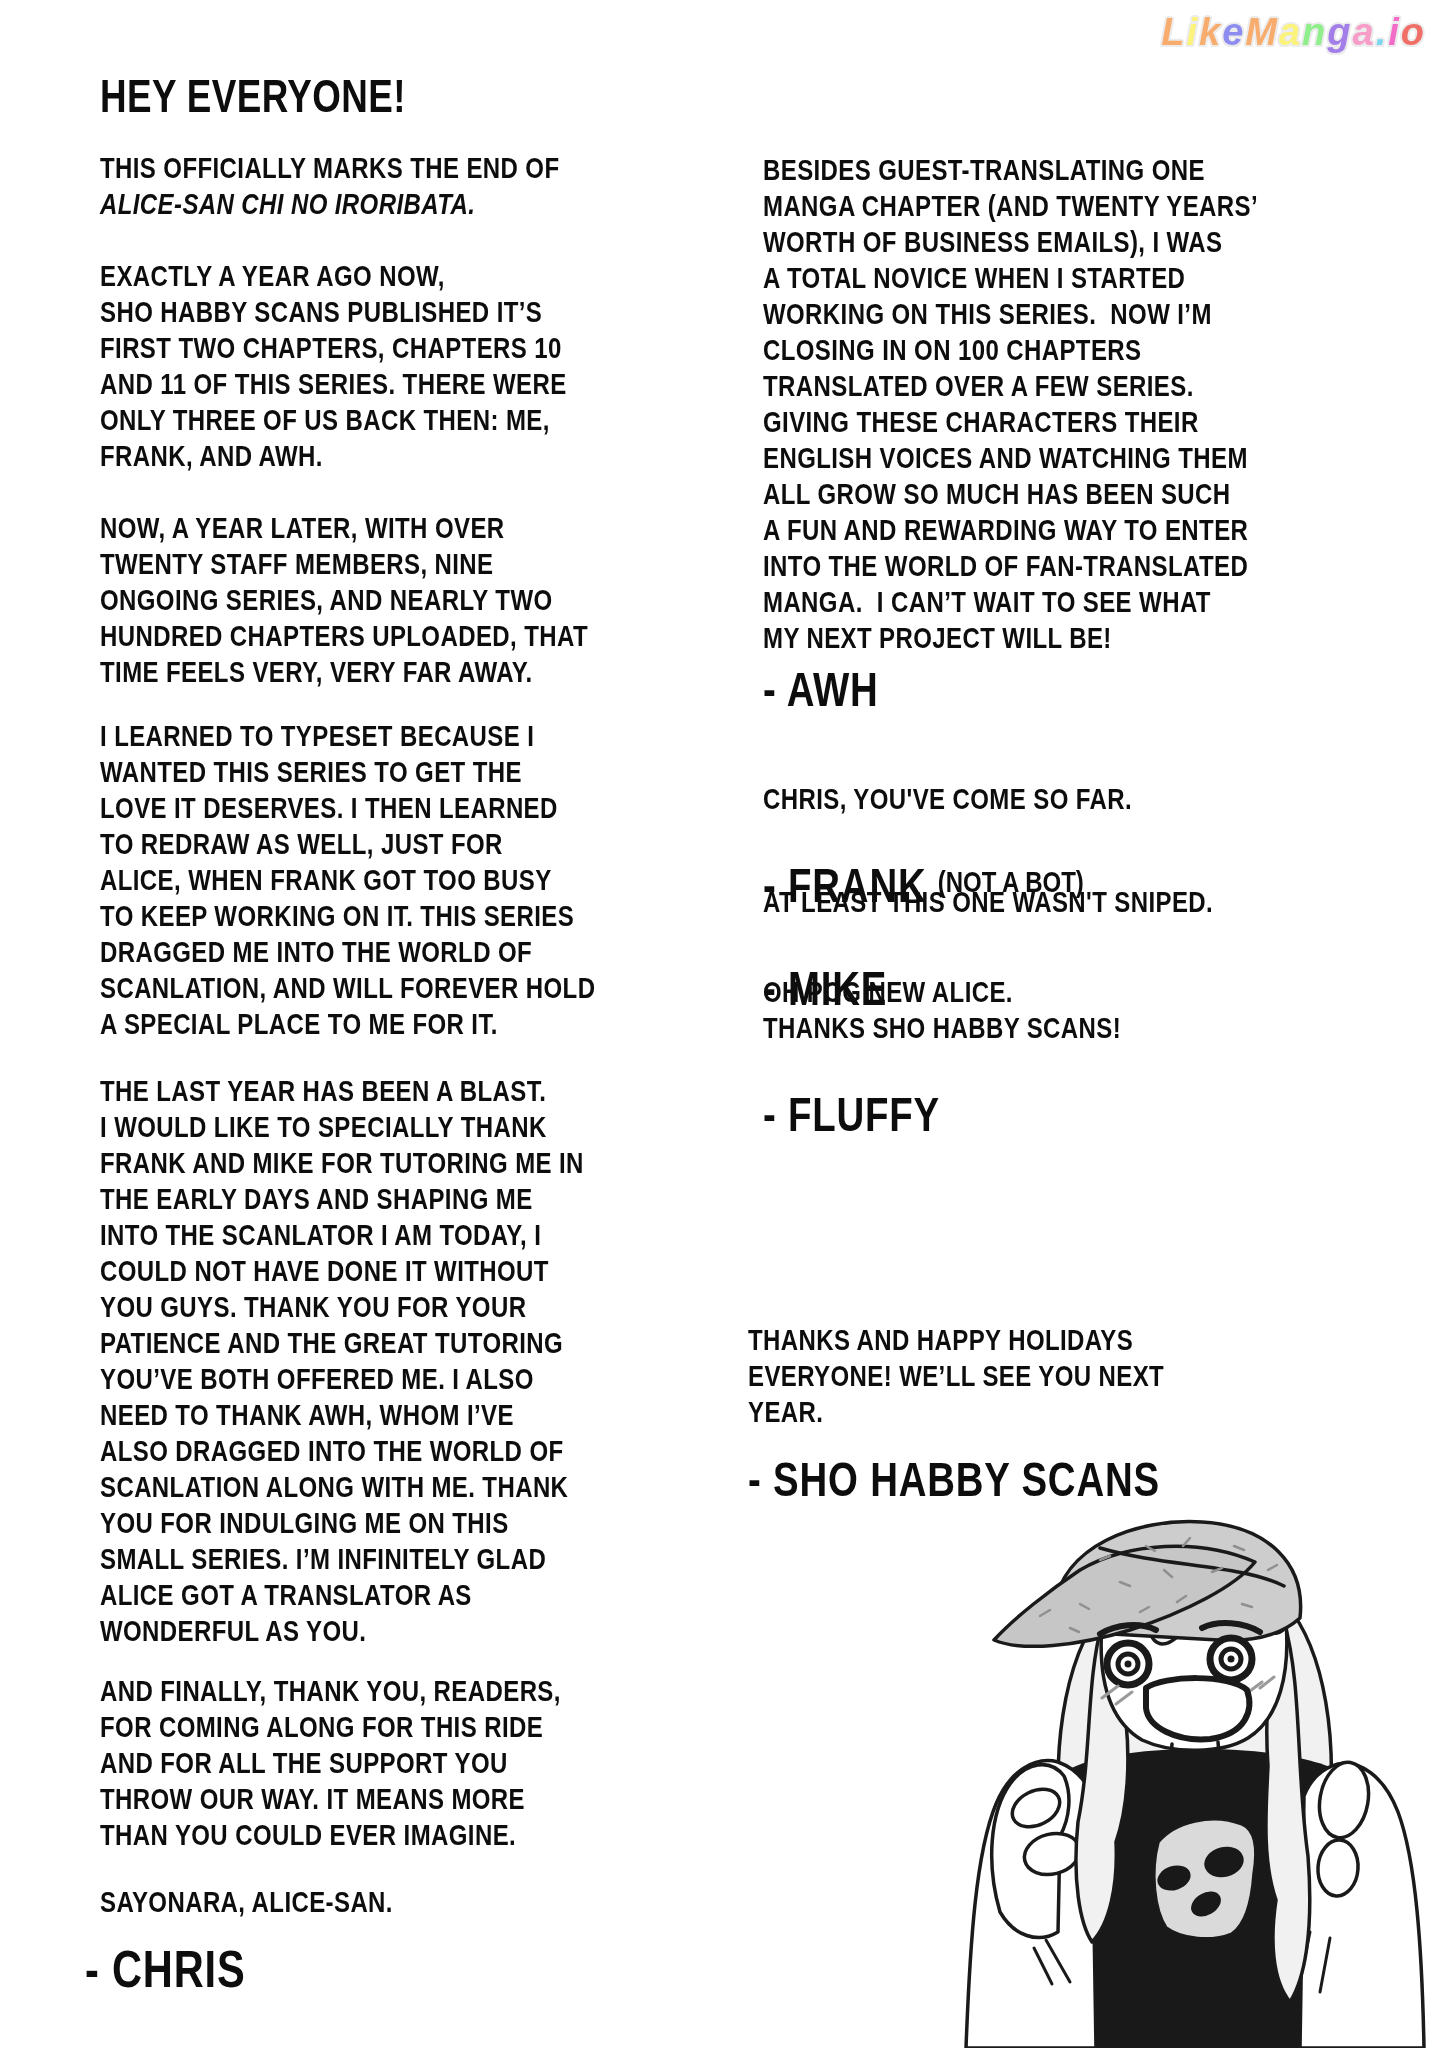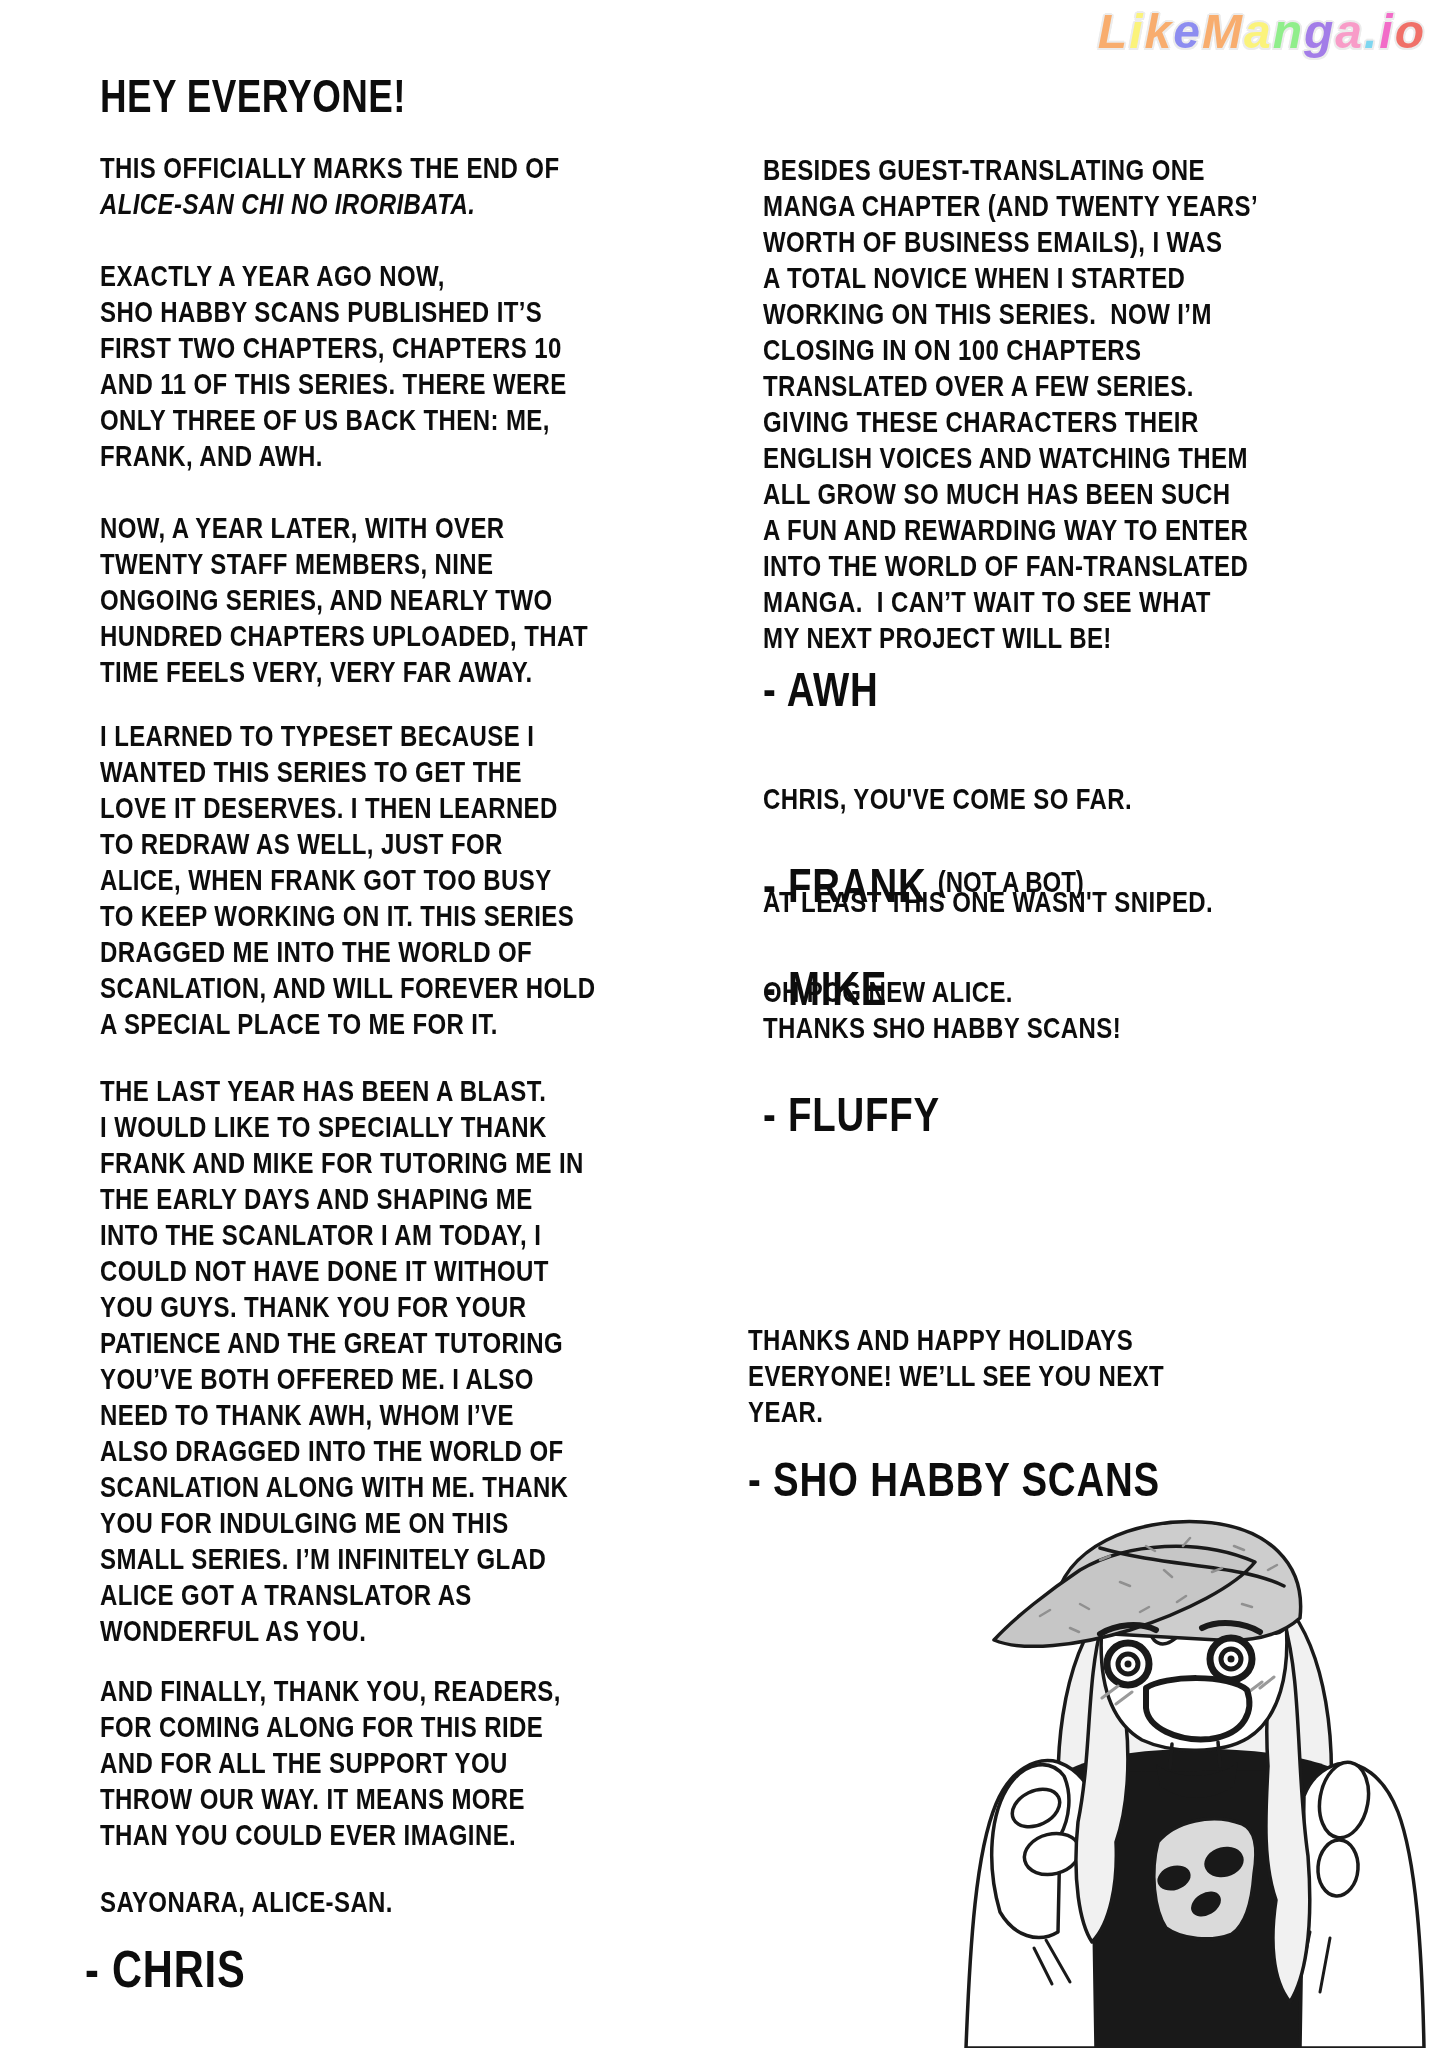--- a/index.html
+++ b/index.html
@@ -10,21 +10,21 @@
   .txt { position:absolute; font-weight:700; white-space:pre-wrap;
          transform:scaleX(0.8); transform-origin:0 0; letter-spacing:0.5px; }
   .body-text { font-size:30px; line-height:36px; }
   .heading   { font-size:46px; line-height:1.05; }
   .sig       { font-size:48px; line-height:1.05; letter-spacing:1px; white-space:nowrap; }
   .sig-chris { font-size:52px; }
   .series-title { font-style:italic; }
   .msg .sig { margin-top:8px; }
   .note { font-size:30px; letter-spacing:0; position:relative; top:-10px; margin-left:14px; }
 
-  .watermark { position:absolute; top:4px; right:14px; font-size:48px; font-weight:700;
+  .watermark { position:absolute; top:11px; right:14px; font-size:38px; font-weight:700;
     font-style:italic; letter-spacing:2px; white-space:nowrap;
     text-shadow: 2px 0 0 #ececec, -2px 0 0 #ececec, 0 2px 0 #ececec, 0 -2px 0 #ececec,
                  1.5px 1.5px 0 #ececec, -1.5px 1.5px 0 #ececec,
                  1.5px -1.5px 0 #ececec, -1.5px -1.5px 0 #ececec; }
   .wm-letter { display:inline-block; }
 
   .illustration { position:absolute; left:950px; top:1512px; width:490px; height:536px; }
 </style>
 </head>
 <body>

